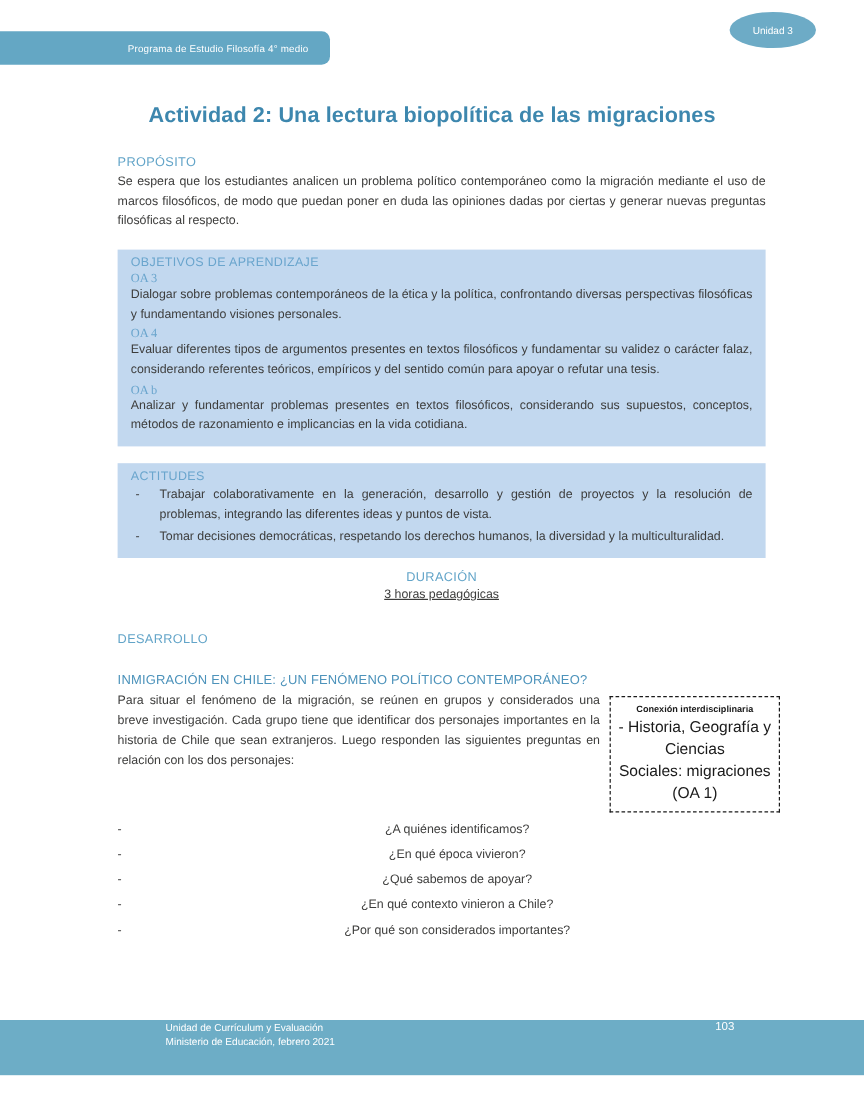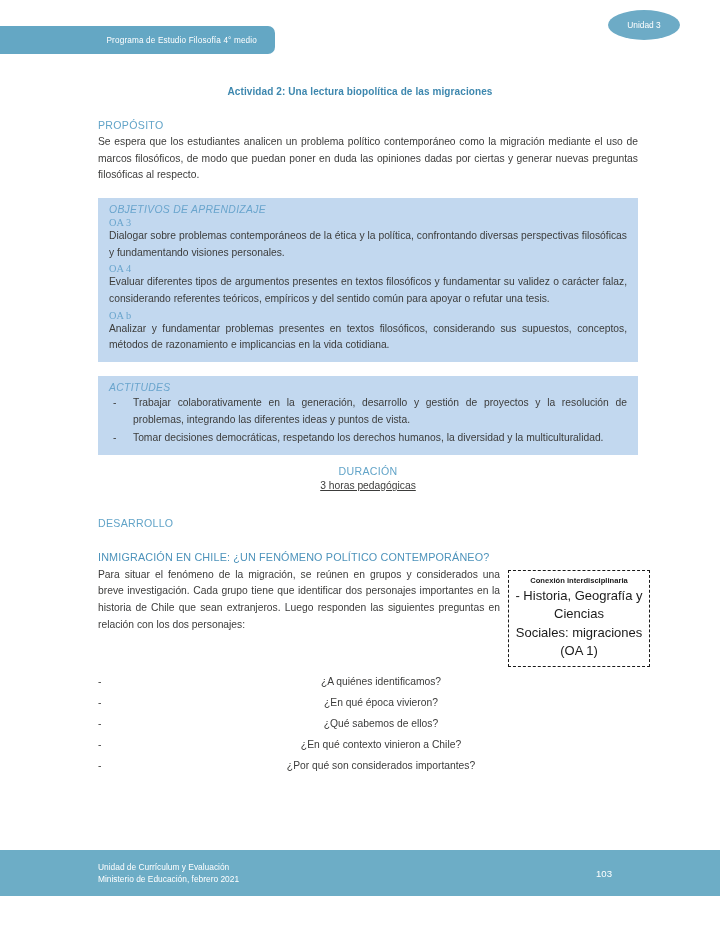--- a/index.html
+++ b/index.html
@@ -65,21 +65,21 @@
     position: absolute;
     top: 70px;
     left: 0;
     right: 0;
     bottom: 82px;
   }
 
   .activity-title {
     text-align: center;
     color: #3d87ae;
-    font-size: 10px;
+    font-size: 18px;
     font-weight: bold;
     margin: 16px 0 0 0;
     padding: 0 88px;
     letter-spacing: 0.1px;
   }
 
   .content {
     margin: 0;
     padding: 0 82px 0 98px;
   }
@@ -104,21 +104,20 @@
     background: #c2d8ef;
     box-sizing: border-box;
     padding: 6px 11px 8px 11px;
     margin-top: 14px;
   }
   .box-title {
     color: #6aa5cd;
     font-size: 10.4px;
     letter-spacing: 0.3px;
     margin: 0 0 1px 0;
-    font-style: italic;
   }
   .oa-code {
     color: #6aa5cd;
     font-size: 10.3px;
     margin: 2px 0 0 0;
     font-family: Liberation Serif, serif;
   }
   .box-text {
     font-size: 10.3px;
     line-height: 1.62;
@@ -230,22 +229,23 @@
     left: 0; right: 0;
     bottom: 36px;
     height: 46px;
     background: #6dadc6;
   }
   .footer-inner {
     position: relative;
     height: 100%;
     padding: 0 40px 0 98px;
     display: flex;
-    align-items: center;
+    align-items: flex-start;
     justify-content: space-between;
+    margin-left: 40px;
   }
   .footer-lines {
     color: #ffffff;
     font-size: 8.4px;
     line-height: 1.45;
   }
   .footer-page {
     color: #ffffff;
     font-size: 9.6px;
     margin-right: 68px;
@@ -330,21 +330,21 @@
       <div class="q-row">
         <div class="q-mark">-</div>
         <div class="q-text">¿A quiénes identificamos?</div>
       </div>
       <div class="q-row">
         <div class="q-mark">-</div>
         <div class="q-text">¿En qué época vivieron?</div>
       </div>
       <div class="q-row">
         <div class="q-mark">-</div>
-        <div class="q-text">¿Qué sabemos de ellos?</div>
+        <div class="q-text">¿Qué sabemos de apoyar?</div>
       </div>
       <div class="q-row">
         <div class="q-mark">-</div>
         <div class="q-text">¿En qué contexto vinieron a Chile?</div>
       </div>
       <div class="q-row">
         <div class="q-mark">-</div>
         <div class="q-text">¿Por qué son considerados importantes?</div>
       </div>
     </div>

